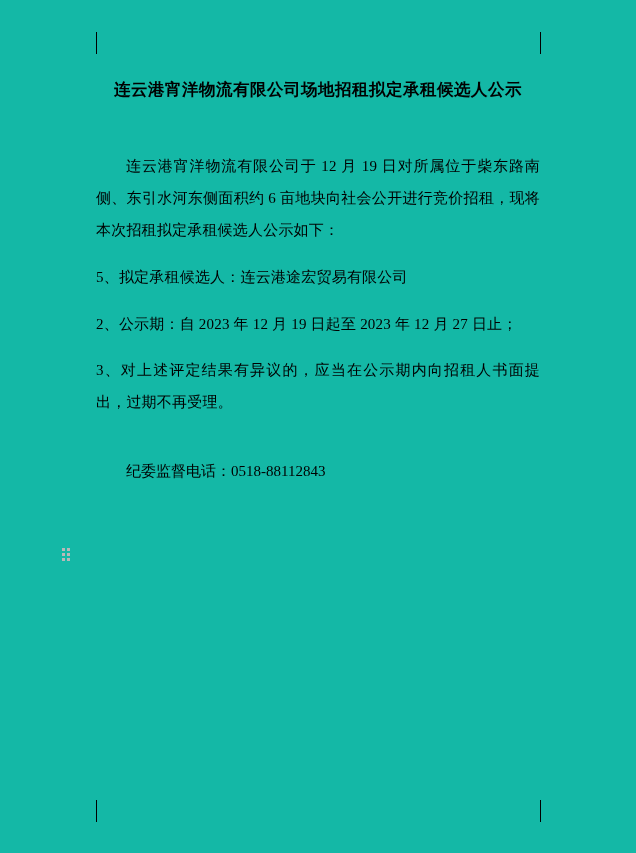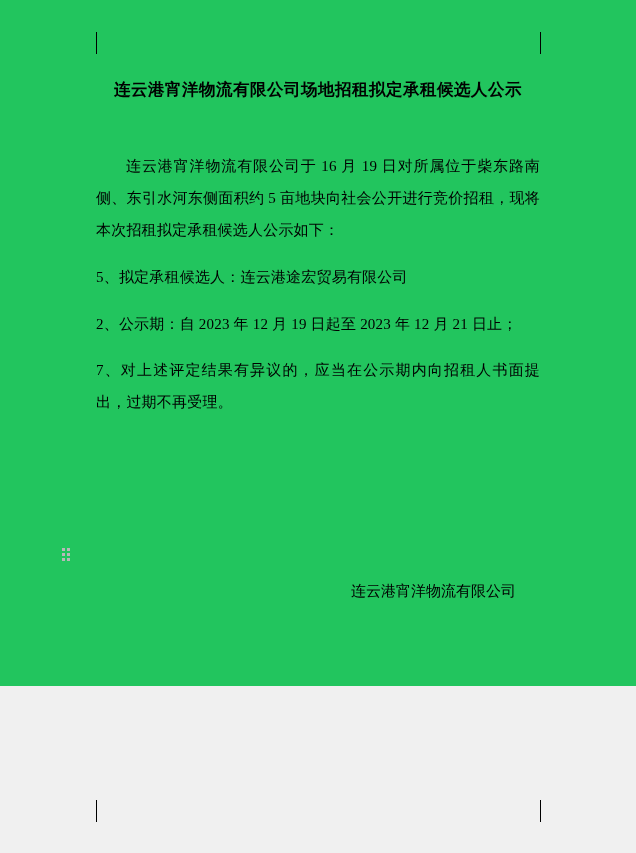--- a/index.html
+++ b/index.html
@@ -9,22 +9,22 @@
   }
   body {
     width: 636px;
     height: 853px;
     overflow: hidden;
     font-family: "Liberation Serif", serif;
   }
   .page {
     position: relative;
     width: 636px;
-    height: 686px;
-    background: #22c55e;
+    height: 853px;
+    background: #14b8a6;
     box-sizing: border-box;
   }
   
   .mark {
     position: absolute;
     background: #000;
   }
   .mark.v { width: 1px; height: 22px; }
 
   .doc-body {
@@ -100,30 +100,30 @@
   <div class="mark v" style="left:540px; top:32px;"></div>
   <div class="mark v" style="left:96px;  top:800px;"></div>
   <div class="mark v" style="left:540px; top:800px;"></div>
 
   <div class="doc-body">
 
     <div class="title">连云港宵洋物流有限公司场地招租拟定承租候选人公示</div>
 
     <div class="spacer-lg"></div>
 
-    <p class="para indent">连云港宵洋物流有限公司于 16 月 19 日对所属位于柴东路南侧、东引水河东侧面积约 5 亩地块向社会公开进行竞价招租，现将本次招租拟定承租候选人公示如下：</p>
+    <p class="para indent">连云港宵洋物流有限公司于 12 月 19 日对所属位于柴东路南侧、东引水河东侧面积约 6 亩地块向社会公开进行竞价招租，现将本次招租拟定承租候选人公示如下：</p>
     <p class="para">5、拟定承租候选人：连云港途宏贸易有限公司</p>
-    <p class="para">2、公示期：自 2023 年 12 月 19 日起至 2023 年 12 月 21 日止；</p>
-    <p class="para">7、对上述评定结果有异议的，应当在公示期内向招租人书面提出，过期不再受理。</p>
+    <p class="para">2、公示期：自 2023 年 12 月 19 日起至 2023 年 12 月 27 日止；</p>
+    <p class="para">3、对上述评定结果有异议的，应当在公示期内向招租人书面提出，过期不再受理。</p>
 
     <div class="spacer-md"></div>
 
+    <div class="contact">纪委监督电话：0518-88112843</div>
 
     <div class="signature">
-      <div>连云港宵洋物流有限公司</div>
     </div>
 
   </div>
 
   <div class="dots">
     <i></i>
       <i></i>
       <i></i>
       <i></i>
       <i></i>

